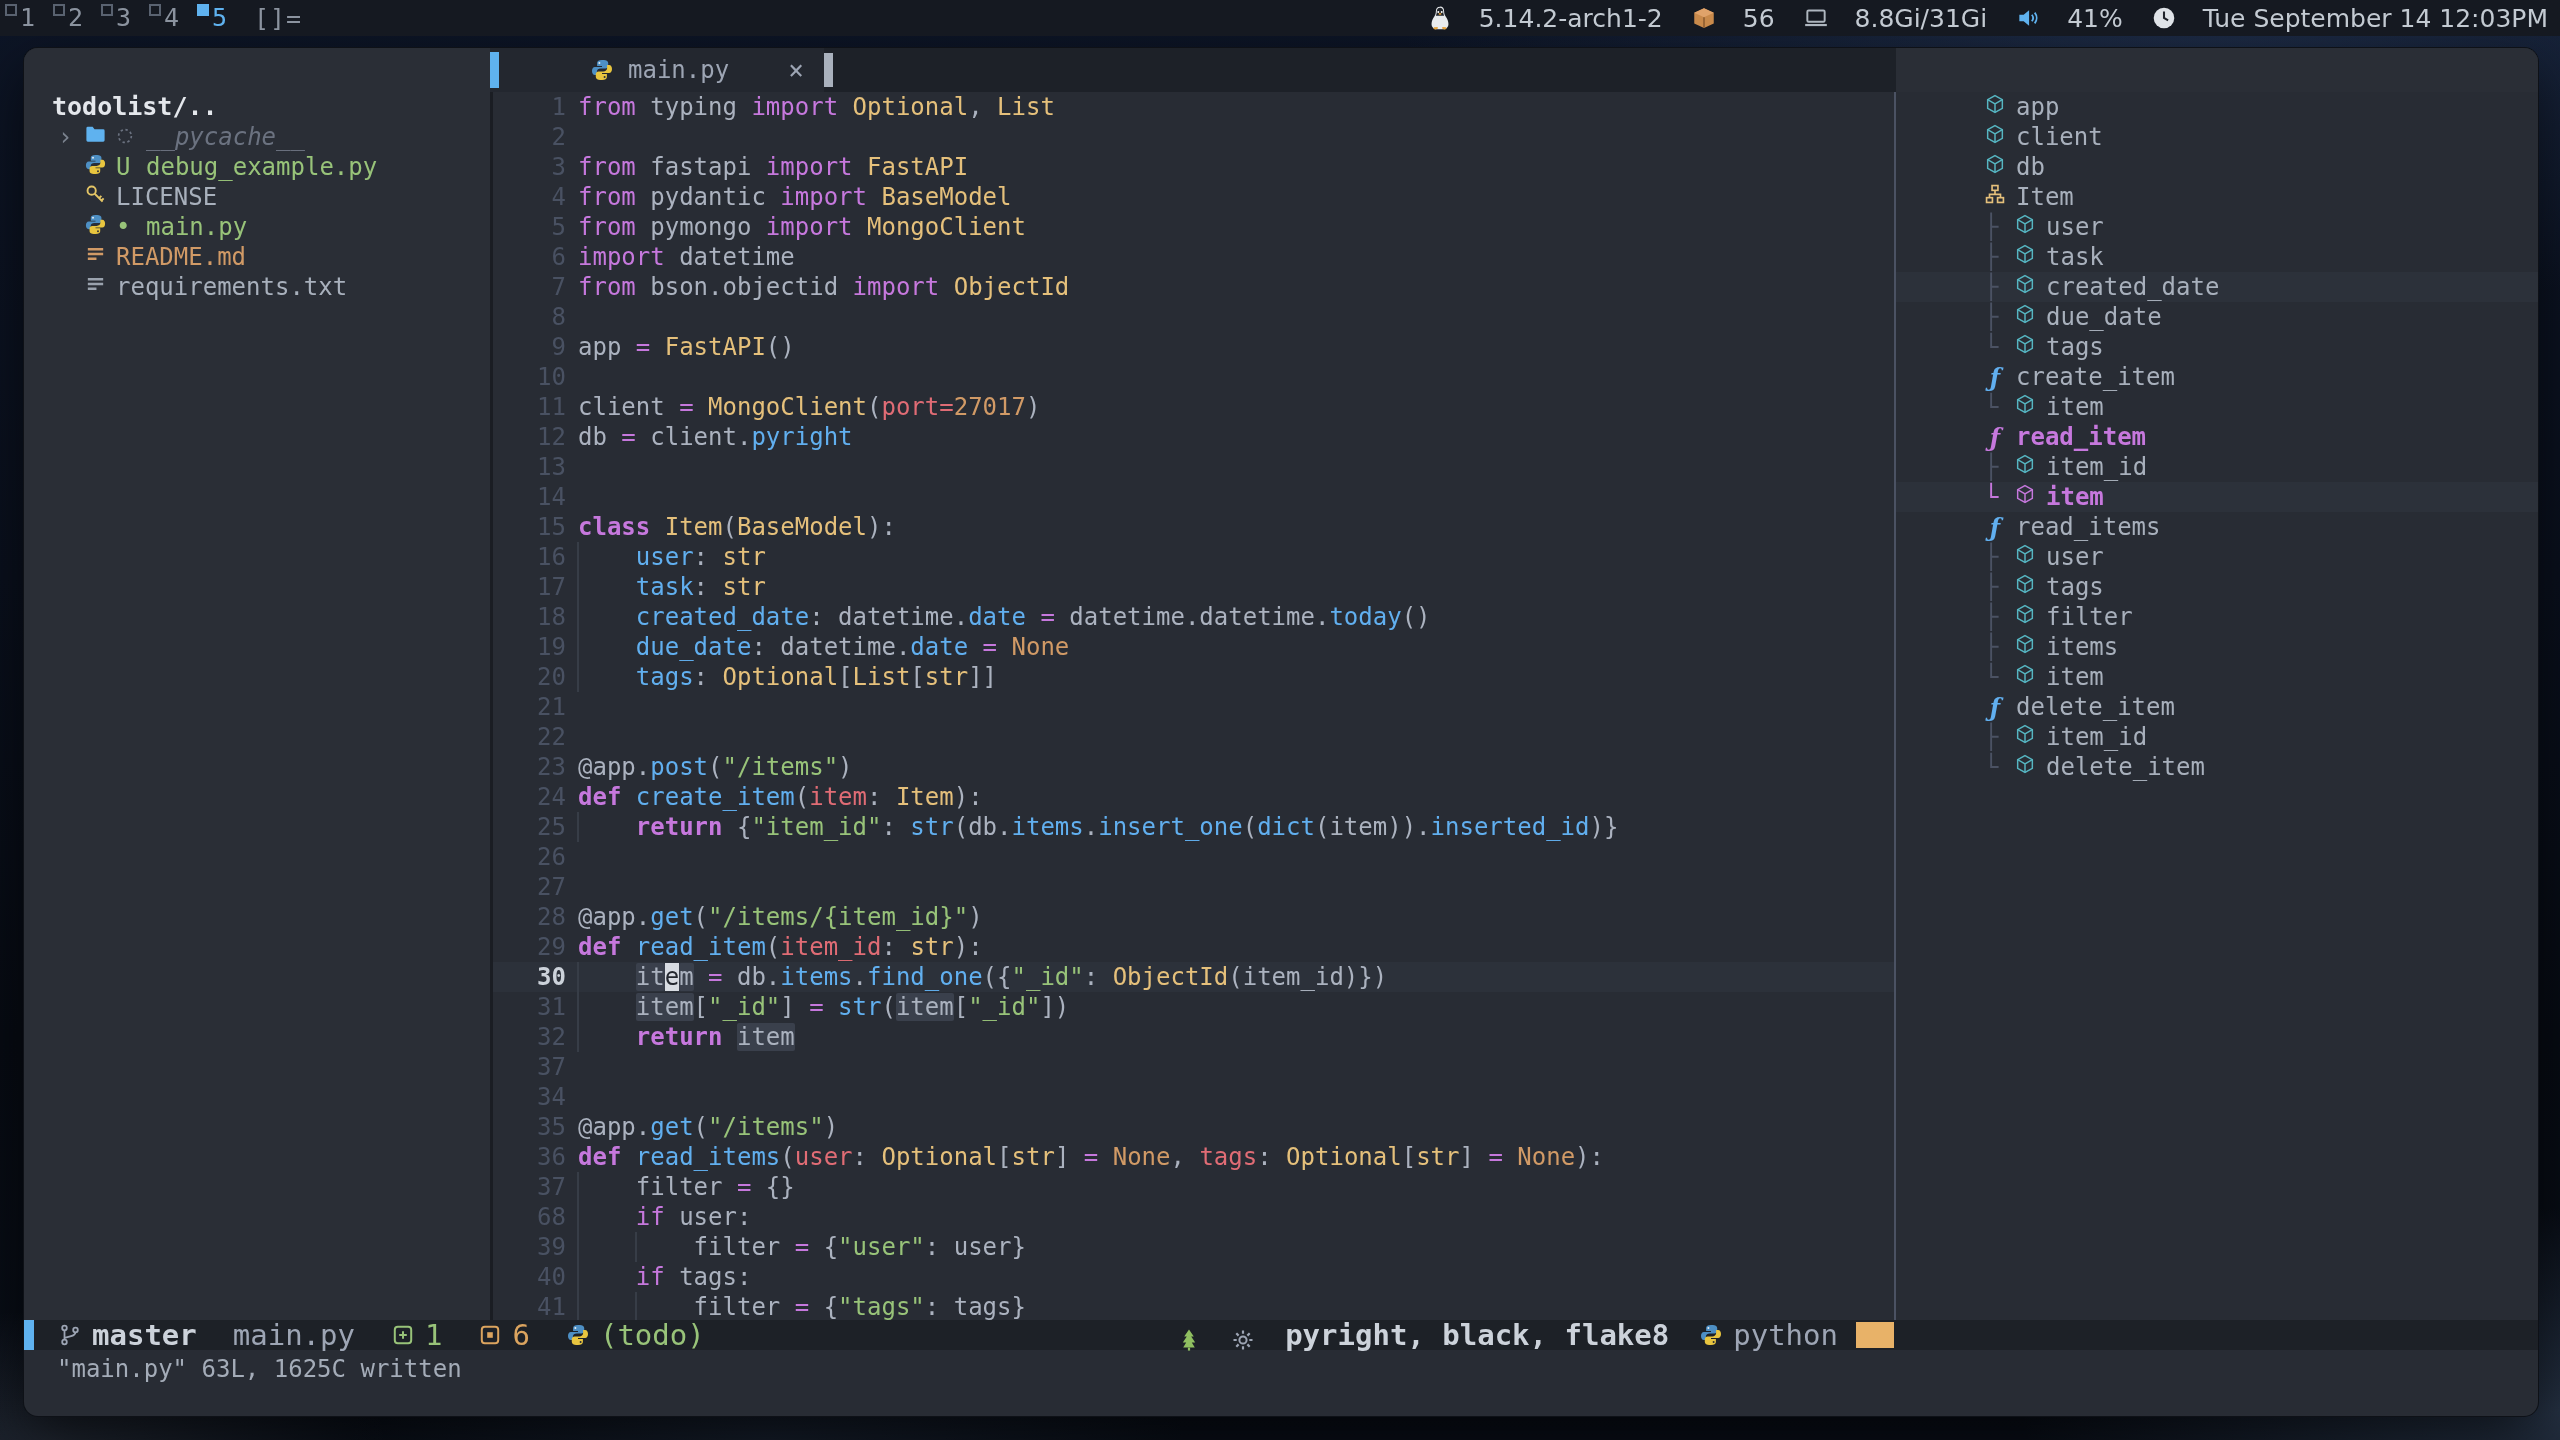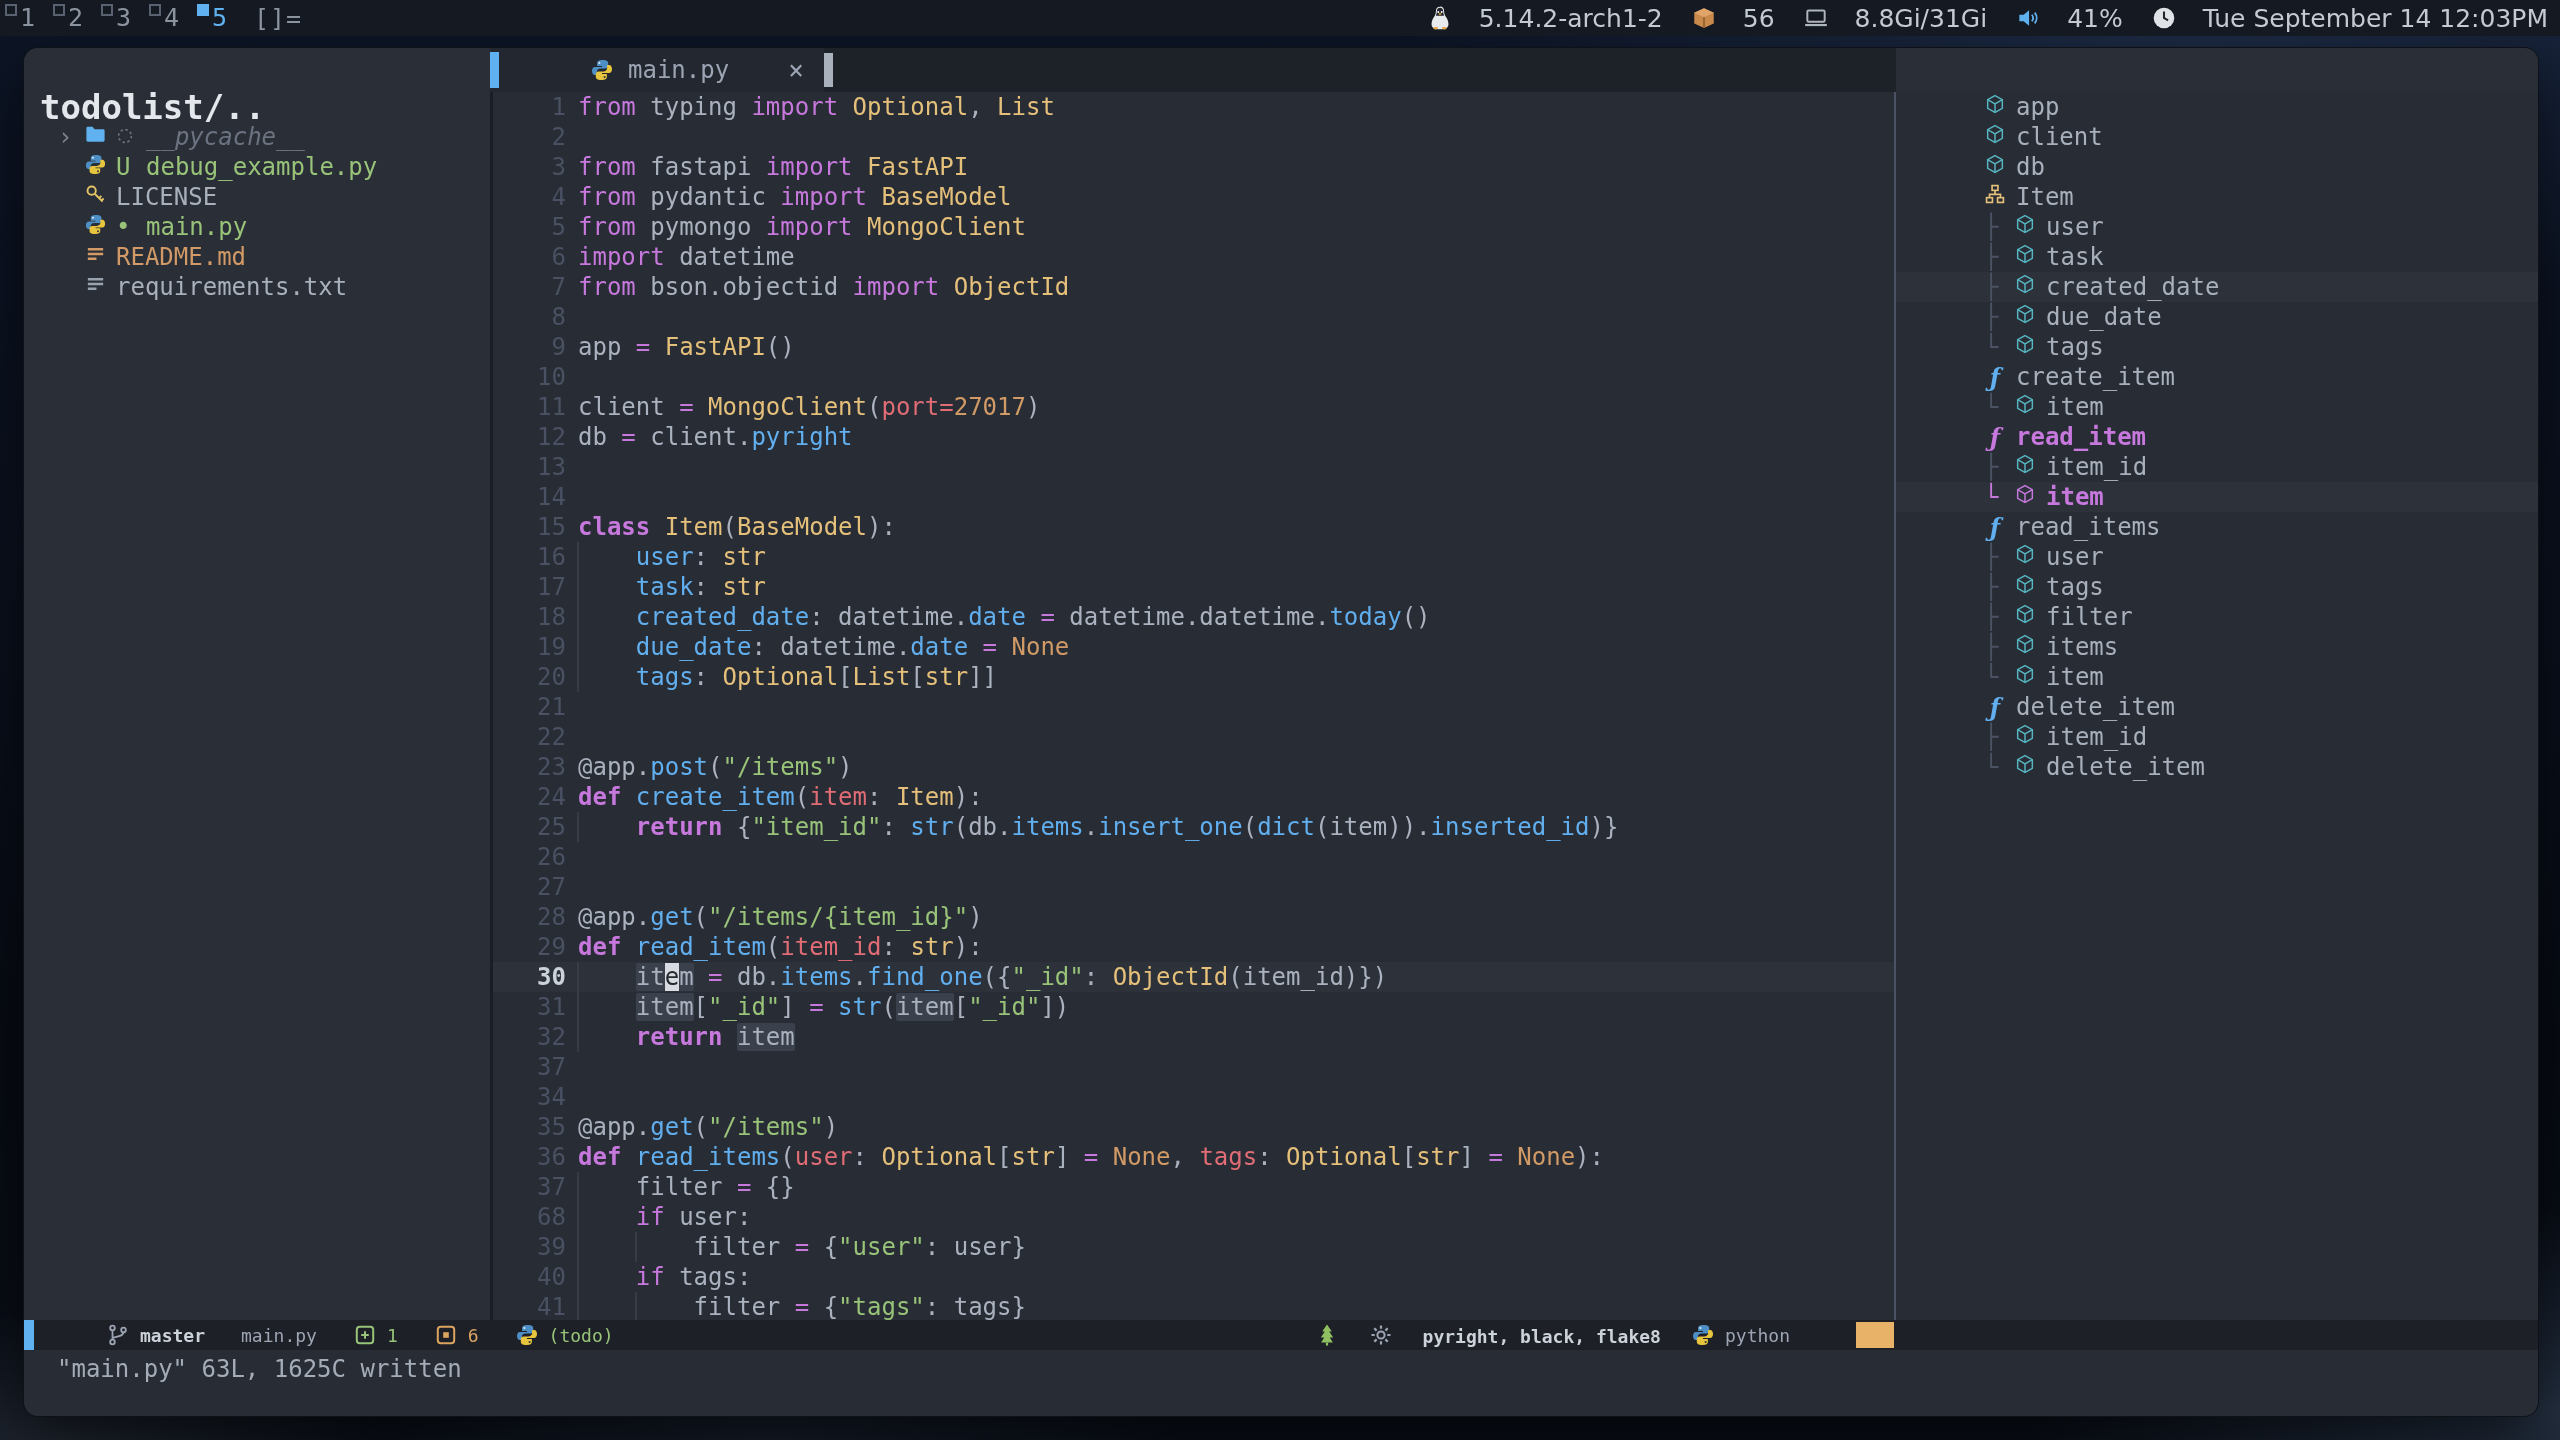--- a/index.html
+++ b/index.html
@@ -42,21 +42,21 @@
   .tab-sep{position:absolute;left:800px;top:5px;width:9px;height:34px;background:#a9b1bd;}
 
   .content{position:absolute;left:0;top:44px;width:2514px;height:1228px;display:flex;overflow:hidden;}
   .filetree{width:466px;background:#2a2e36;flex:none;overflow:hidden;}
   .vsep-dark{width:3px;background:#1a1d23;flex:none;}
   .editor{width:1401px;flex:none;position:relative;background:#282c34;overflow:hidden;}
   .vsep-light{width:2px;background:#4b5263;flex:none;}
   .symbols{flex:1;background:#282c34;overflow:hidden;}
 
   
-  .ft-title{height:30px;line-height:30px;padding-left:16px;font-weight:bold;font-size:34px;color:#e4e7ec;}
+  .ft-title{height:30px;line-height:30px;padding-left:28px;font-weight:bold;font-size:25px;color:#e4e7ec;}
   .ft-row{height:30px;display:flex;align-items:center;padding-left:34px;font-size:24px;color:#a8b0bc;}
   .ft-arrow{width:26px;color:#7a828e;font-size:24px;}
   .ft-iconbox{width:32px;}
   .ft-iconbox .icn{width:23px;height:23px;}
   .ft-badge{width:30px;}
   .ft-badge .icn{width:18px;height:18px;}
   .ft-row.ignored .ft-label{color:#6b7280;font-style:italic;}
   .ft-row.untracked .ft-label,.ft-row.untracked .ft-badge,.ft-row.modified .ft-label,.ft-row.modified .ft-badge{color:#98c379;}
   .ft-row.markdown .ft-label{color:#d19a66;}
 
@@ -83,21 +83,21 @@
   .sym-iconbox{width:32px;}
   .sym-iconbox .icn{width:22px;height:22px;}
   .fn-glyph{font-family:"DejaVu Serif",serif;font-style:italic;font-weight:bold;font-size:24px;color:#61afef;}
   .sym-row.hlrow{background:#2c313a;}
   .sym-row.accent .sym-label{color:#c678dd;font-weight:bold;}
   .sym-row.accent .sym-conn{color:#c678dd;}
   .sym-row.accent .fn-glyph{color:#c678dd;}
   .sym-row.accent .icn svg *{stroke:#c678dd;}
 
   
-  .statusline{position:absolute;left:0;top:1272px;width:2514px;height:30px;background:#1d2127;display:flex;align-items:center;box-sizing:border-box;padding-right:644px;font-size:18px;color:#9da5b4;gap:48px;}
+  .statusline{position:absolute;left:0;top:1272px;width:2514px;height:30px;background:#1d2127;display:flex;align-items:center;box-sizing:border-box;padding-right:644px;font-size:29px;color:#9da5b4;}
   .sl-ind{width:10px;height:30px;background:#5fb2ef;margin-right:24px;flex:none;}
   .sl-item{display:flex;align-items:center;gap:10px;margin-right:36px;}
   .sl-item .icn{width:24px;height:24px;}
   .sl-right{margin-left:auto;display:flex;align-items:flex-end;}
   .sl-right .sl-item{margin-right:0;margin-left:30px;}
   .cls-bold{color:#ccd2da;font-weight:bold;}
   .cls-green{color:#98c379;}
   .cls-orange{color:#dba45f;}
   .sl-block{width:38px;height:26px;margin-left:18px;flex:none;}
   .cmdline{position:absolute;left:0;top:1302px;width:2514px;height:38px;line-height:38px;padding-left:33px;box-sizing:border-box;font-size:24px;color:#a4acb8;}

